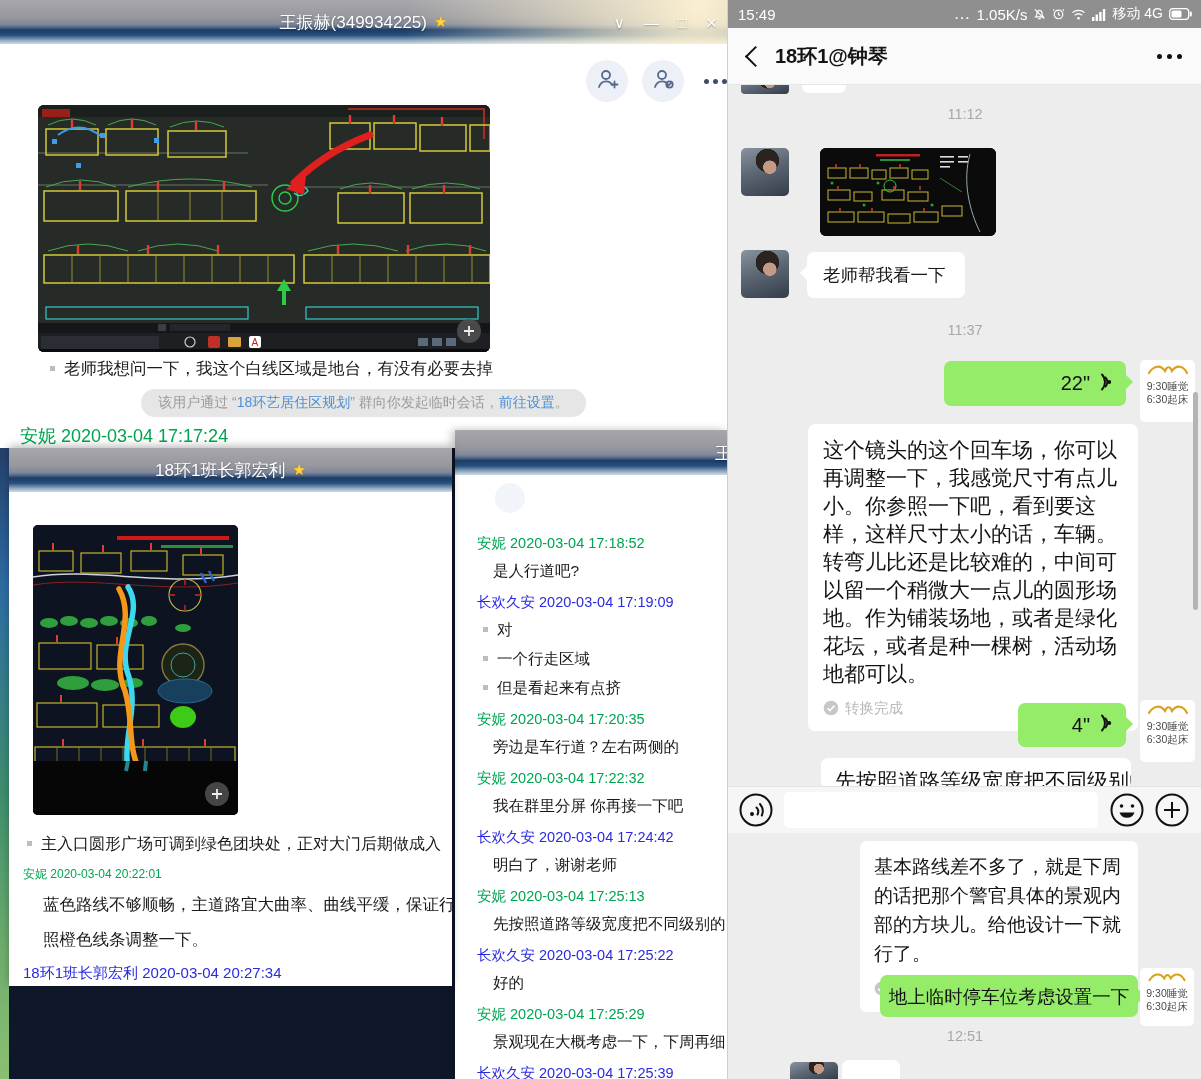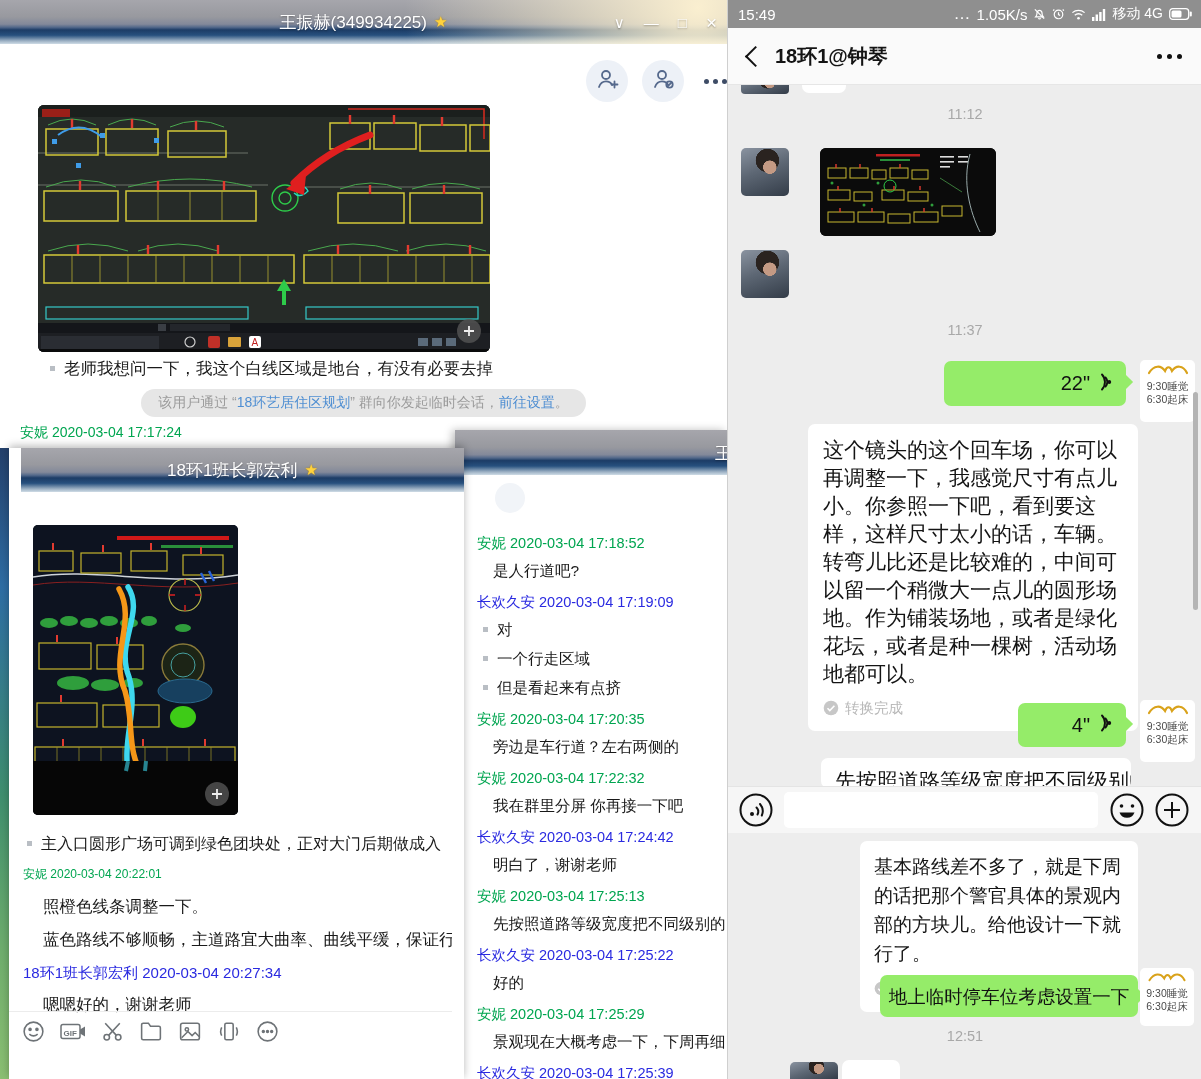--- a/index.html
+++ b/index.html
@@ -3,21 +3,21 @@
 <meta charset="utf-8">
 <style>
   html,body{margin:0;padding:0;background:#ddd;}
   .stage{position:relative;width:1201px;height:1079px;overflow:hidden;background:#0f172a;
          font-family:"Liberation Sans","DejaVu Sans",sans-serif;-webkit-font-smoothing:antialiased;}
 
   
   .qq-win{position:absolute;background:#fff;overflow:hidden;}
   .win1{left:0;top:0;width:727px;height:448px;z-index:1;}
   .win3{left:455px;top:430px;width:272px;height:649px;z-index:2;box-shadow:-3px 0 8px rgba(0,0,0,.25);}
-  .win2{left:9px;top:448px;width:443px;height:631px;z-index:3;box-shadow:0 -2px 8px rgba(0,0,0,.28);padding-left:12px;}
+  .win2{left:9px;top:448px;width:443px;height:538px;z-index:3;box-shadow:0 -2px 8px rgba(0,0,0,.28);}
   .desk-strip{position:absolute;left:0;top:448px;width:9px;height:631px;z-index:3;
       background:linear-gradient(180deg,#24406b 0%,#2e6da4 22%,#3f8f6e 55%,#6fae6d 80%,#8bbf72 100%);}
 
   .titlebar{position:relative;height:44px;display:flex;align-items:center;justify-content:center;
       color:#fff;font-size:17px;text-shadow:0 1px 2px rgba(0,0,0,.35);
       background:linear-gradient(180deg,#a6a6ac 0%,#98999f 38%,#83899a 55%,#52688a 62%,#1c3c66 68%,#27507e 80%,#9db1c4 93%,#cfdce6 100%);}
   .titlebar.sun::before{content:"";position:absolute;inset:0;
       background:radial-gradient(circle at 96% 18%,rgba(255,243,210,.95),rgba(255,243,210,0) 42%);}
   .tb-title{position:relative;z-index:1;white-space:nowrap;}
   .tb-star{position:relative;z-index:1;color:#ffd23e;font-size:15px;margin-left:7px;text-shadow:0 0 2px #b98700;}
@@ -36,21 +36,21 @@
   
   .cad1{position:absolute;left:38px;top:105px;width:452px;height:247px;border-radius:6px;overflow:hidden;background:#262b28;}
   .cad2{position:absolute;left:24px;top:77px;width:205px;height:290px;border-radius:5px;overflow:hidden;background:#0d1320;}
   .img-plus{position:absolute;right:9px;bottom:9px;width:24px;height:24px;border-radius:50%;background:rgba(85,85,85,.8);display:flex;align-items:center;justify-content:center;}
 
   .blt::before{content:"";display:inline-block;width:5px;height:5px;background:#b9bec4;margin-right:9px;vertical-align:3px;}
   .w1-msg{position:absolute;left:50px;top:358px;font-size:16.5px;color:#1a1a1a;white-space:nowrap;}
   .notice{position:absolute;top:389px;left:0;right:0;text-align:center;}
   .notice-pill{display:inline-block;background:#e6e6e6;border-radius:15px;padding:5px 17px;font-size:14px;color:#9b9b9b;}
   .notice-pill .lk{color:#4e8ed2;}
-  .w1-sender{position:absolute;left:20px;top:424px;font-size:14px;color:#00a550;}
+  .w1-sender{position:absolute;left:20px;top:424px;font-size:18px;color:#00a550;}
 
   
   .w2-lines{position:absolute;left:0;top:379px;width:443px;}
   .l2-blt{margin:6px 0 0 18px;font-size:16px;line-height:21px;color:#1a1a1a;white-space:nowrap;overflow:hidden;}
   .l2-gname{margin:12px 0 0 14px;font-size:12px;color:#00a550;}
   .l2-bname{margin:13px 5px 0 14px;font-size:15px;color:#2a2ae0;}
   .l2-msg{margin:9px 0 0 34px;font-size:16.5px;line-height:24px;color:#1a1a1a;white-space:nowrap;overflow:hidden;}
   .w2-divider{position:absolute;left:0;top:563px;width:443px;border-top:1px solid #ececec;}
   .w2-toolbar{position:absolute;left:12px;top:571px;display:flex;gap:13px;align-items:center;}
   .w2-toolbar svg{display:block;}
@@ -350,22 +350,22 @@
       <div class="img-plus">
         <svg width="12" height="12" viewBox="0 0 12 12">
             <path d="M6 1v10M1 6h10" stroke="#eee" stroke-width="1.8"></path>
           </svg>
       </div>
     </div>
 
     <div class="w2-lines">
       <div class="l2-blt blt"><span>主入口圆形广场可调到绿色团块处，正对大门后期做成入</span></div>
       <div class="l2-gname">安妮 2020-03-04 20:22:01</div>
+      <div class="l2-msg">蓝色路线不够顺畅，主道路宜大曲率、曲线平缓，保证行</div>
       <div class="l2-msg" style="margin-top:11px;">照橙色线条调整一下。</div>
-      <div class="l2-msg">蓝色路线不够顺畅，主道路宜大曲率、曲线平缓，保证行</div>
       <div class="l2-bname">18环1班长郭宏利 2020-03-04 20:27:34</div>
       <div class="l2-msg">嗯嗯好的，谢谢老师</div>
     </div>
 
     <div class="w2-divider"></div>
     <div class="w2-toolbar">
       <span>
           <svg width="25" height="25" viewBox="0 0 24 24" fill="none" stroke="#6e7377" stroke-width="1.5">
             <circle cx="12" cy="12" r="9"></circle>
             <circle cx="8.7" cy="10" r="1" fill="#6e7377"></circle>
@@ -516,20 +516,23 @@
         <g fill="#2f9e3c">
             <circle cx="12" cy="35" r="1.5"></circle>
             <circle cx="58" cy="35" r="1.5"></circle>
             <circle cx="44" cy="57" r="1.5"></circle>
             <circle cx="112" cy="57" r="1.5"></circle>
           </g>
       </svg>
     </div>
 
     <div class="ava" style="left:13px;top:250px;"></div>
+    <div class="bubble tail-l" style="left:79px;top:252px;width:158px;height:46px;">
+      <div class="helptext">老师帮我看一下</div>
+    </div>
 
     <div class="ts" style="top:322px;">11:37</div>
 
     <div class="green" style="left:216px;top:361px;width:182px;height:45px;">
       <div class="voice-row">
         <span class="voice-dur">22"</span>
         <span><svg width="20" height="20" viewBox="0 0 20 20" fill="none" stroke="#111" stroke-width="1.9" stroke-linecap="round">
               <path d="M11.5 5.5a6.5 6.5 0 010 9"></path>
               <path d="M8 2.5a11 11 0 010 15"></path>
               <circle cx="15.2" cy="10" r="2" fill="#111" stroke="none"></circle>

